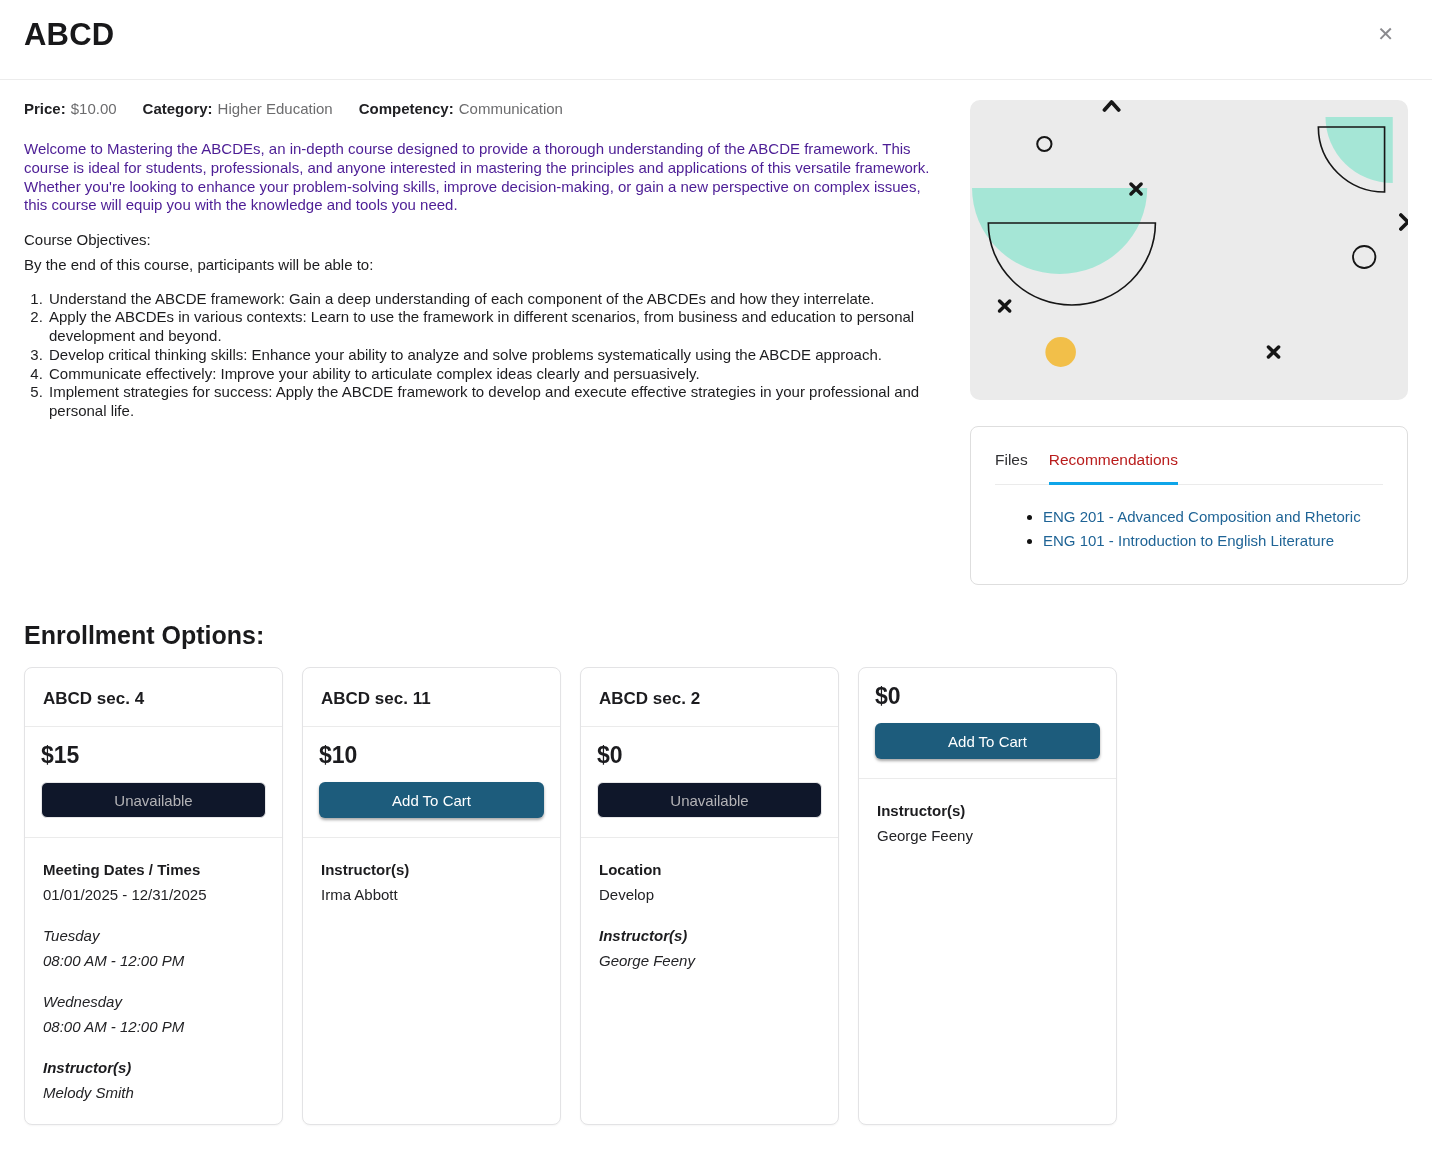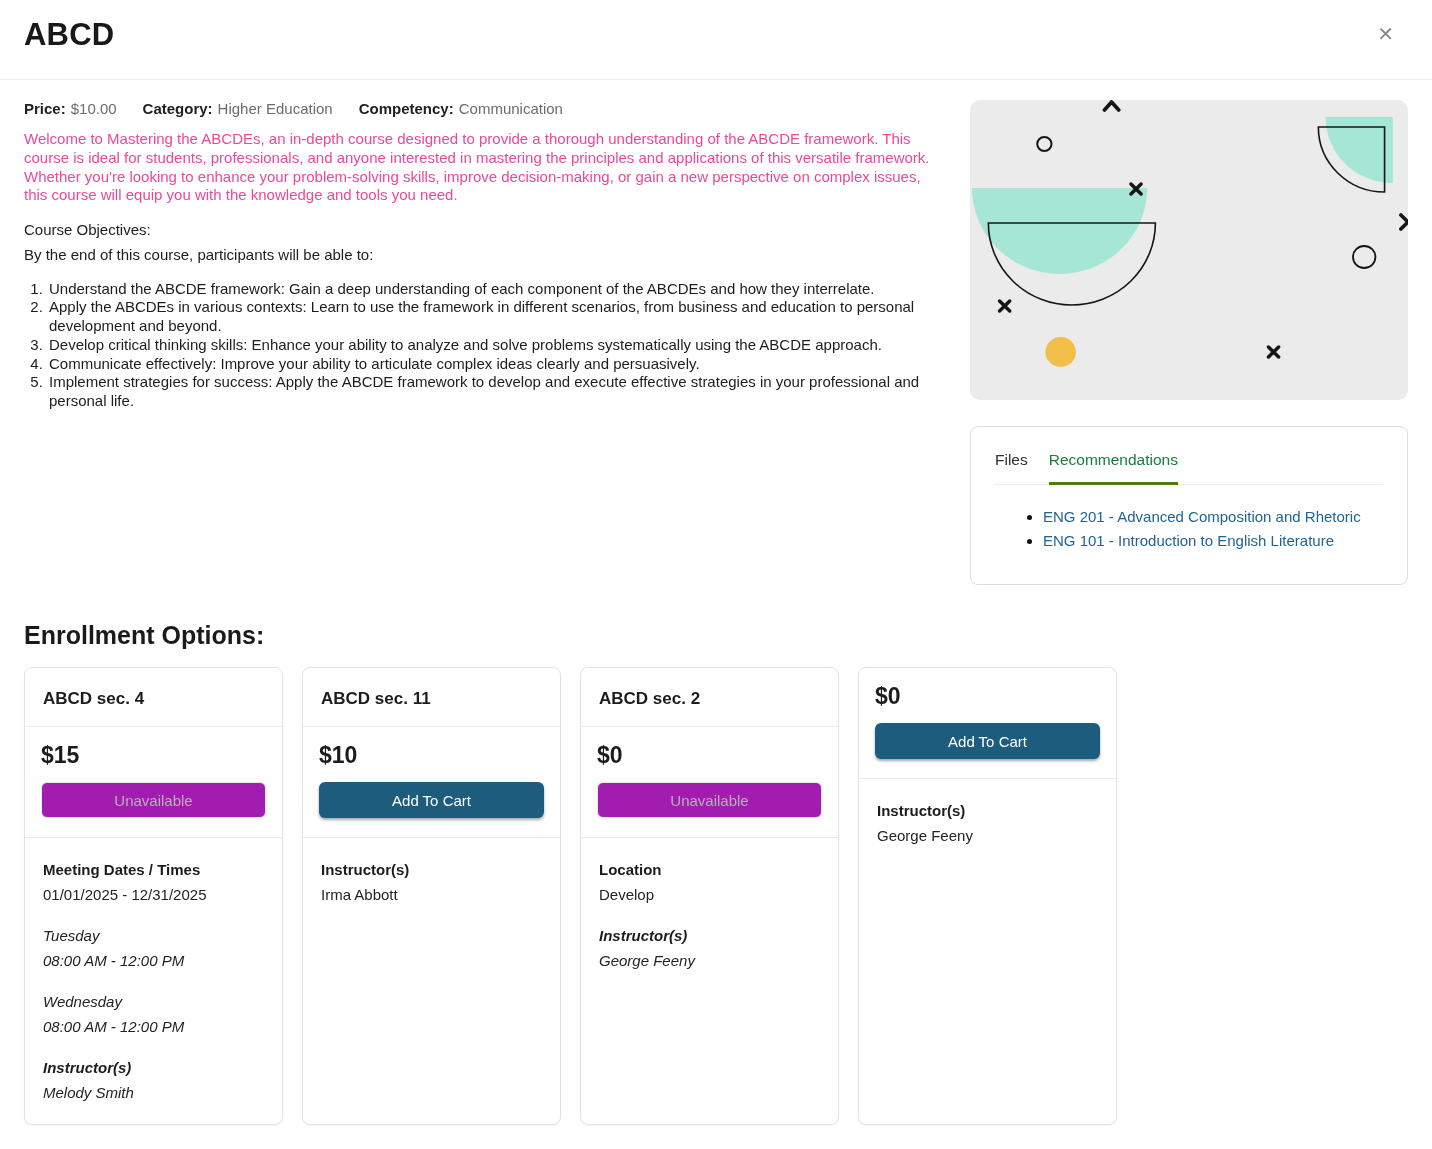--- a/index.html
+++ b/index.html
@@ -17,54 +17,54 @@
   .content { padding: 0 24px; }
   .top-row { display: flex; margin-top: 20px; }
   .left-col { flex: 1 1 auto; min-width: 0; }
   .right-col { width: 438px; flex: 0 0 438px; }
 
   .meta-row { display: flex; gap: 26px; }
   .meta-item { white-space: nowrap; }
   .meta-label { font-weight: 700; color: #212124; margin-right: 5px; }
   .meta-value { color: #6c6c6e; }
 
-  .description { margin-top: 13px; line-height: 1.25; color: #ec4899; max-width: 915px; }
+  .description { margin-top: 23px; line-height: 1.25; color: #4c1d95; max-width: 915px; }
   .objectives-heading { margin-top: 16px; line-height: 1.25; }
   .objectives-intro { margin-top: 6px; line-height: 1.25; }
   ol.objectives { margin-top: 15px; padding-left: 23px; line-height: 1.25; max-width: 915px; }
   ol.objectives li { padding-left: 2px; }
 
   
   .artwork { width: 100%; height: 300px; border-radius: 10px; background: #ebebeb; overflow: hidden; }
   .artwork svg { display: block; width: 100%; height: 100%; }
 
   
   .panel { margin-top: 26px; border: 1px solid #dedede; border-radius: 8px; padding: 24px 24px 28px; }
   .tabs { display: flex; gap: 21px; border-bottom: 1px solid #ebebeb; }
   .tab { padding-bottom: 13px; cursor: pointer; font-size: 15.5px; }
   .tab-inactive { color: #2f2f32; }
-  .tab-active { color: #15803d; border-bottom: 3px solid #4d7c0f; margin-bottom: -1px; }
+  .tab-active { color: #b91c1c; border-bottom: 3px solid #0ea5e9; margin-bottom: -1px; }
   ul.rec-list { margin-top: 23px; padding-left: 48px; }
   ul.rec-list li { margin-bottom: 7px; color: #111; }
   ul.rec-list a { color: #1f6496; text-decoration: none; cursor: pointer; }
 
   
   .enroll-heading { margin-top: 36px; font-size: 25px; font-weight: 700; color: #1a1a1c; }
   .cards-row { display: flex; gap: 19px; margin-top: 17px; align-items: stretch; }
   .card { width: 259px; flex: 0 0 259px; border: 1px solid #e3e3e5; border-radius: 8px;
           background: #fff; box-shadow: 0 1px 2px rgba(0,0,0,.04); display: flex; flex-direction: column; }
   .card-header { padding: 21px 18px 17px; border-bottom: 1px solid #ebebeb; }
   .card-title { font-size: 17px; font-weight: 700; color: #1c1c1f; }
   .card-buy { padding: 15px 16px 19px; border-bottom: 1px solid #ebebeb; }
   .card-price { font-size: 23px; font-weight: 700; color: #1c1c1f; margin-bottom: 13px; }
   .btn { display: block; width: 100%; height: 36px; border-radius: 6px; font-size: 15px;
          font-family: "Liberation Sans", sans-serif; }
   .btn-primary { background: #1d5c7c; color: #ffffff; border: none; cursor: pointer;
                  box-shadow: 0 2px 3px rgba(0,0,0,.35); }
-  .btn-disabled { background: #a21caf; color: #b3b3b6; border: 1px solid #e7e7e9; cursor: default; }
+  .btn-disabled { background: #0f172a; color: #b3b3b6; border: 1px solid #e7e7e9; cursor: default; }
   .card-details { padding: 19px 18px; line-height: 25px; color: #232326; }
   .detail-group + .detail-group { margin-top: 16px; font-style: italic; }
   .detail-label { font-weight: 700; color: #1c1c1f; }
   .detail-label:empty { display: none; }
 </style>
 </head>
 <body>
 
 <div class="modal-header">
   <div class="modal-title">ABCD</div>

